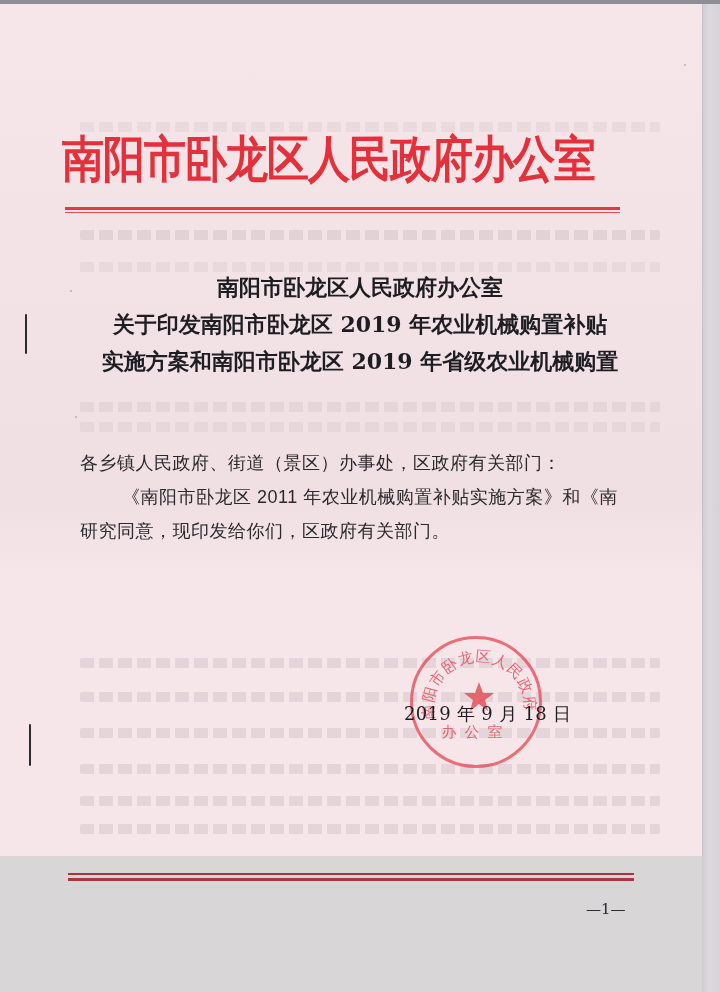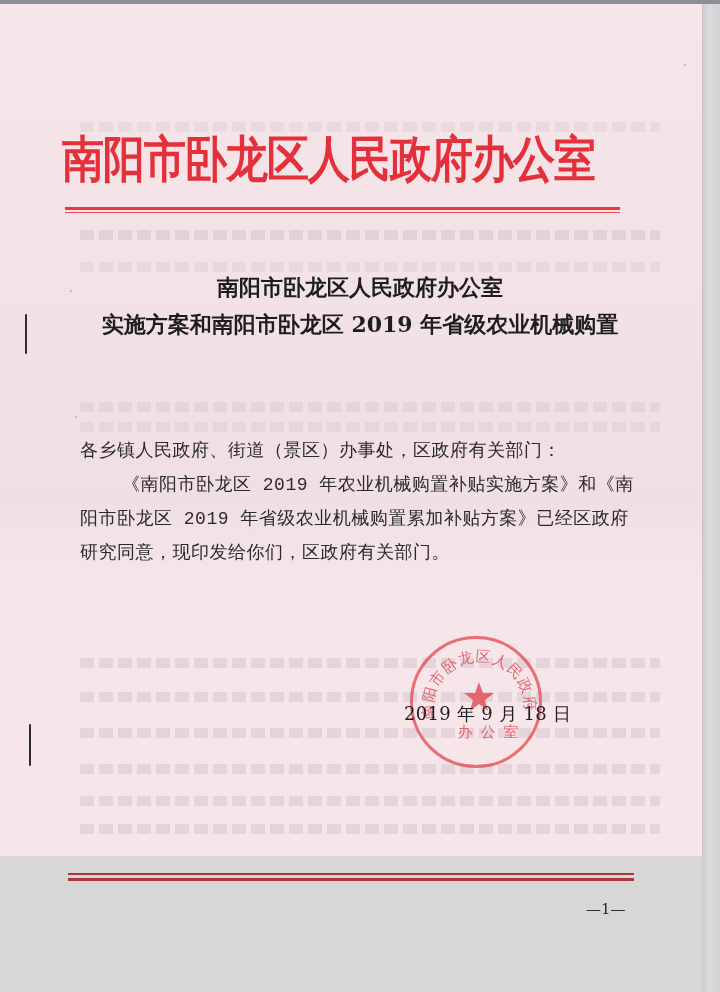--- a/index.html
+++ b/index.html
@@ -74,23 +74,23 @@
       font-weight: bold;
       font-size: 22px;
       color: #1e1e22;
       line-height: 37px;
     }
     .title .line { display: block; white-space: nowrap; }
 
     
     .body-text {
       position: absolute;
-      left: 80px; top: 430px;
+      left: 80px; top: 442px;
       width: 560px;
-      font-family: Liberation Mono, monospace;
+      font-family: Liberation Sans, sans-serif;
       font-size: 18px;
       color: #2a2a2e;
       line-height: 34px;
       letter-spacing: 0.5px;
     }
     .body-text .line { display: block; white-space: nowrap; }
     .body-text .indent { padding-left: 42px; }
 
     
     .bleed {
@@ -123,21 +123,20 @@
     }
     .seal-bottom {
       position: absolute;
       left: 22px; top: 84px;
       width: 82px;
       text-align: center;
       font-family: "DejaVu Sans", "Liberation Sans", sans-serif;
       font-size: 15px;
       color: rgba(228, 70, 80, 0.8);
       letter-spacing: 8px;
-      margin-left: 16px;
     }
     .date {
       position: absolute;
       left: 404px; top: 698px;
       font-family: "DejaVu Serif", "Liberation Serif", serif;
       font-size: 18px;
       color: #1e1e22;
       white-space: nowrap;
       letter-spacing: 0.3px;
     }
@@ -201,27 +200,27 @@
   <div class="bleed" style="top:760px;"></div>
   <div class="bleed" style="top:792px;"></div>
   <div class="bleed" style="top:820px;"></div>
 
   <div class="masthead">南阳市卧龙区人民政府办公室</div>
   <div class="rule-top-thick"></div>
   <div class="rule-top-thin"></div>
 
   <div class="title">
     <span class="line">南阳市卧龙区人民政府办公室</span>
+    <span class="line">关于印发南阳市卧龙区 2019 年农业机械购置补贴</span>
     <span class="line">实施方案和南阳市卧龙区 2019 年省级农业机械购置</span>
   </div>
 
   <div class="body-text">
     <span class="line">各乡镇人民政府、街道（景区）办事处，区政府有关部门：</span>
-    <span class="line indent">《南阳市卧龙区 2019 年农业机械购置补贴实施方案》和《南</span>
-    <span class="line">阳市卧龙区 2019 年省级农业机械购置累加补贴方案》已经区政府</span>
+    <span class="line indent">《南阳市卧龙区 2011 年农业机械购置补贴实施方案》和《南</span>
     <span class="line">研究同意，现印发给你们，区政府有关部门。</span>
   </div>
 
   <div class="seal">
     <svg class="seal-arc" viewBox="0 0 132 132">
       <defs>
         <path id="sealArc" d="M 22 82 A 46 46 0 1 1 110 82"></path>
       </defs>
       <text font-family="DejaVu Sans, sans-serif" font-size="15" fill="rgba(228,70,80,0.8)" letter-spacing="1">
         <textPath href="#sealArc" startOffset="2" id="seal-arc-textpath">南阳市卧龙区人民政府</textPath>

